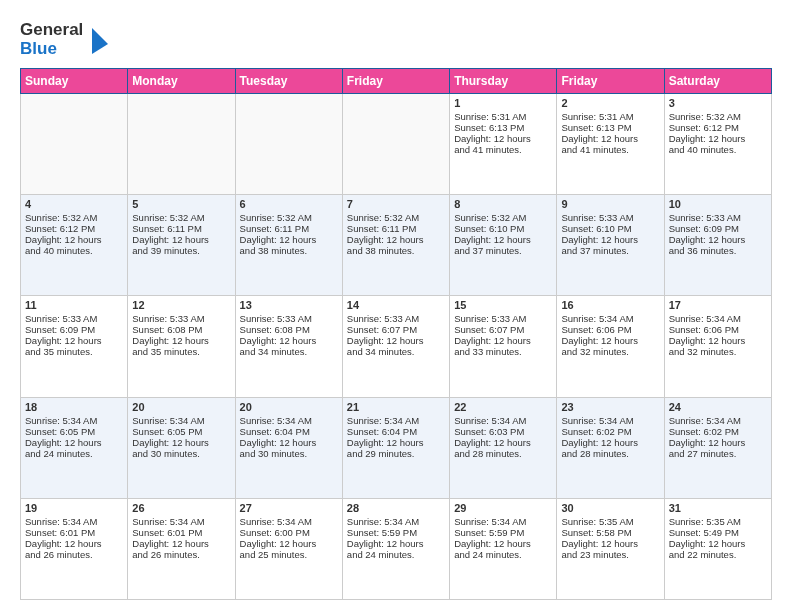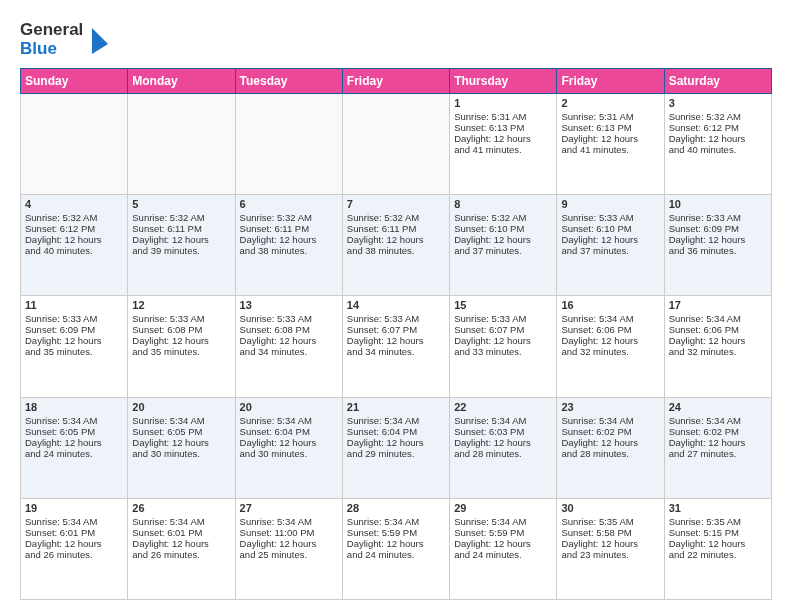--- a/index.html
+++ b/index.html
@@ -305,21 +305,21 @@
           <td>
             <span class="day-num">26</span>
             <div>Sunrise: 5:34 AM</div>
             <div>Sunset: 6:01 PM</div>
             <div>Daylight: 12 hours</div>
             <div>and 26 minutes.</div>
           </td>
           <td>
             <span class="day-num">27</span>
             <div>Sunrise: 5:34 AM</div>
-            <div>Sunset: 11:00 PM</div>
+            <div>Sunset: 6:00 PM</div>
             <div>Daylight: 12 hours</div>
             <div>and 25 minutes.</div>
           </td>
           <td>
             <span class="day-num">28</span>
             <div>Sunrise: 5:34 AM</div>
             <div>Sunset: 5:59 PM</div>
             <div>Daylight: 12 hours</div>
             <div>and 24 minutes.</div>
           </td>
@@ -333,20 +333,20 @@
           <td>
             <span class="day-num">30</span>
             <div>Sunrise: 5:35 AM</div>
             <div>Sunset: 5:58 PM</div>
             <div>Daylight: 12 hours</div>
             <div>and 23 minutes.</div>
           </td>
           <td>
             <span class="day-num">31</span>
             <div>Sunrise: 5:35 AM</div>
-            <div>Sunset: 5:15 PM</div>
+            <div>Sunset: 5:49 PM</div>
             <div>Daylight: 12 hours</div>
             <div>and 22 minutes.</div>
           </td>
         </tr>
       </tbody>
   </table>
 </div>
 
 </body></html>

